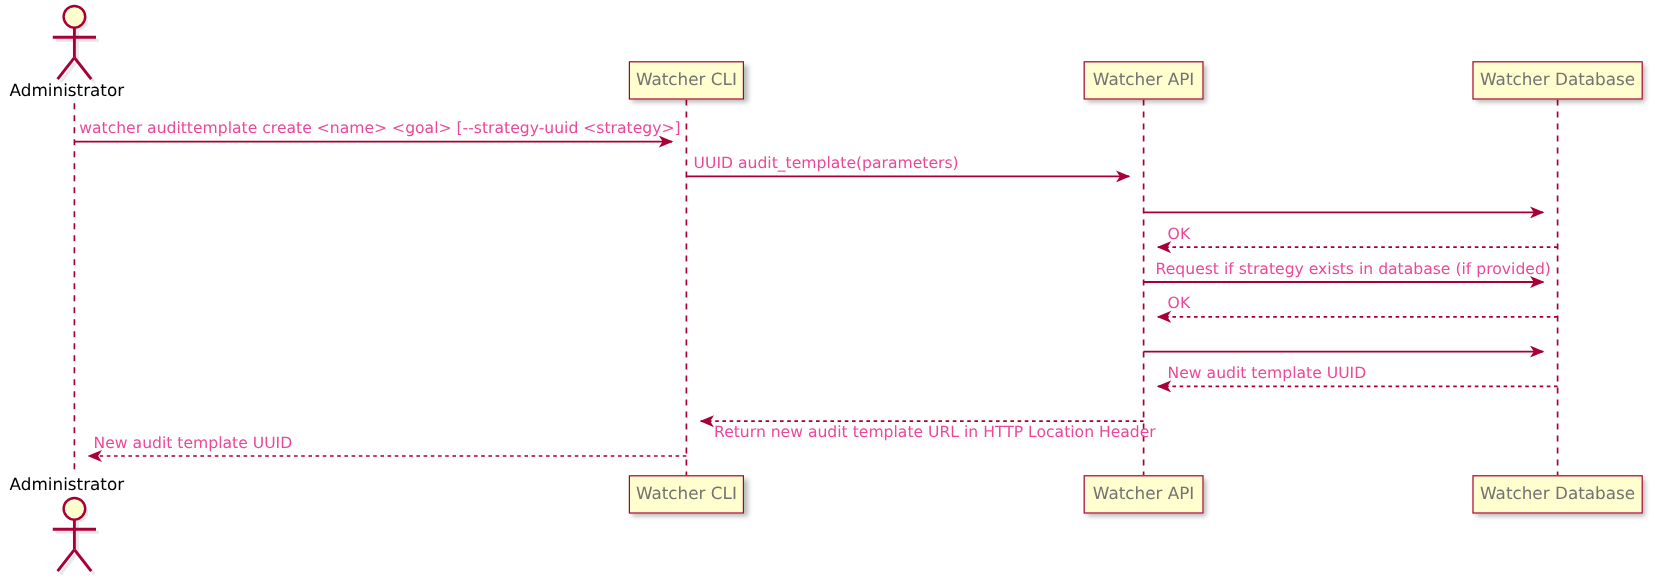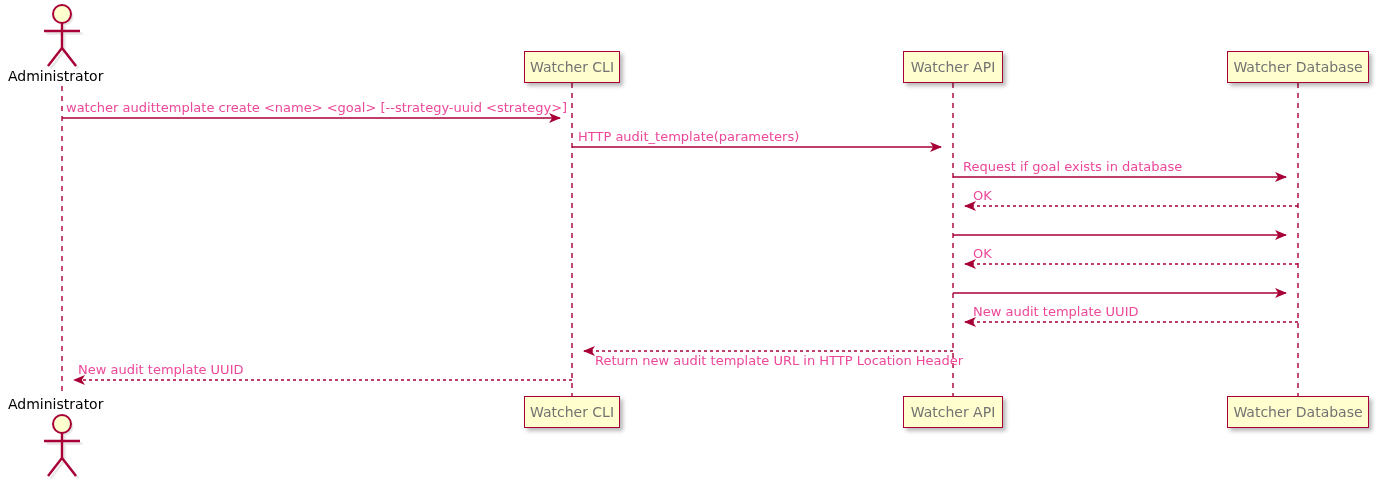--- a/index.html
+++ b/index.html
@@ -134,26 +134,26 @@
   <div class="participant-box" style="left:524px; top:51px; width:96px; height:32px;">Watcher CLI</div>
   <div class="participant-box" style="left:903px; top:51px; width:100px; height:32px;">Watcher API</div>
   <div class="participant-box" style="left:1227px; top:51px; width:142px; height:32px;">Watcher Database</div>
 
   <div class="participant-box" style="left:524px; top:396px; width:96px; height:32px;">Watcher CLI</div>
   <div class="participant-box" style="left:903px; top:396px; width:100px; height:32px;">Watcher API</div>
   <div class="participant-box" style="left:1227px; top:396px; width:142px; height:32px;">Watcher Database</div>
 
   <div class="msg-label" style="left:66px; top:100px;">watcher audittemplate create &lt;name&gt; &lt;goal&gt; [--strategy-uuid &lt;strategy&gt;]</div>
 
-  <div class="msg-label" style="left:578px; top:129px;">HTTP audit_template(parameters)</div>
+  <div class="msg-label" style="left:578px; top:129px;">UUID audit_template(parameters)</div>
 
-  <div class="msg-label" style="left:963px; top:159px;">Request if goal exists in database</div>
 
   <div class="msg-label" style="left:973px; top:188px;">OK</div>
 
+  <div class="msg-label" style="left:963px; top:217px;">Request if strategy exists in database (if provided)</div>
 
   <div class="msg-label" style="left:973px; top:246px;">OK</div>
 
 
   <div class="msg-label" style="left:973px; top:304px;">New audit template UUID</div>
 
   <div class="msg-label" style="left:595px; top:353px;">Return new audit template URL in HTTP Location Header</div>
 
   <div class="msg-label" style="left:78px; top:362px;">New audit template UUID</div>
 

